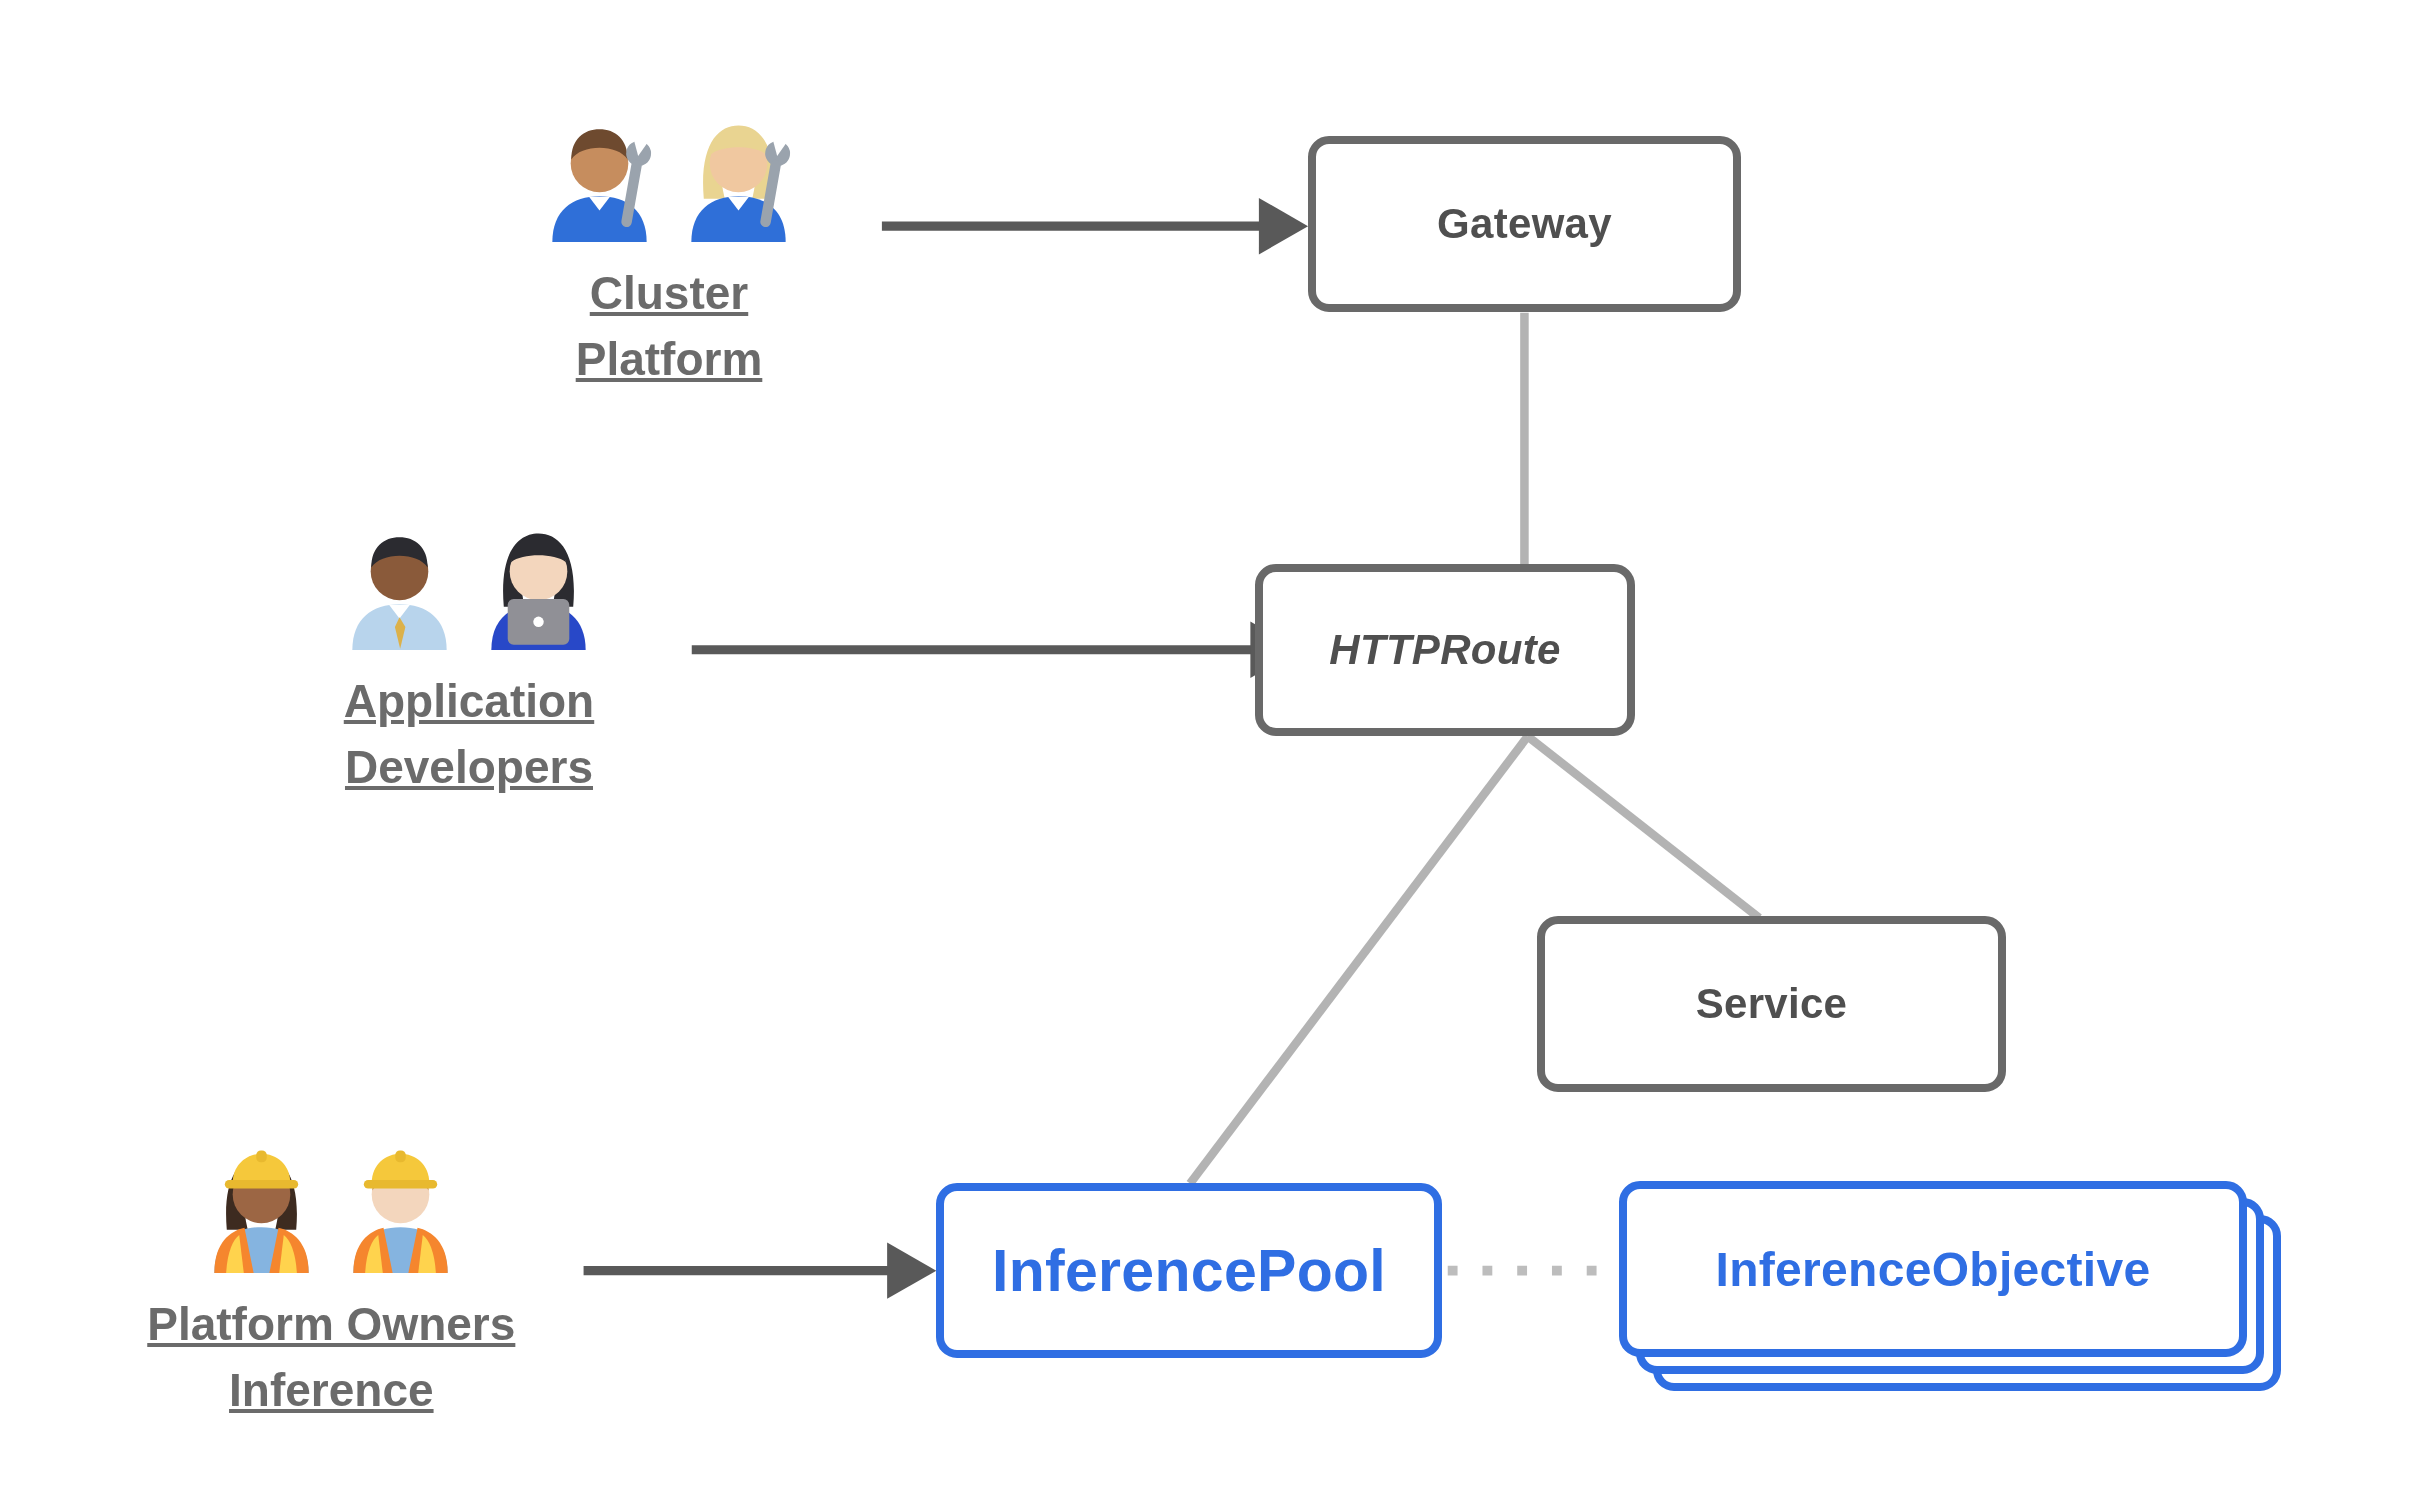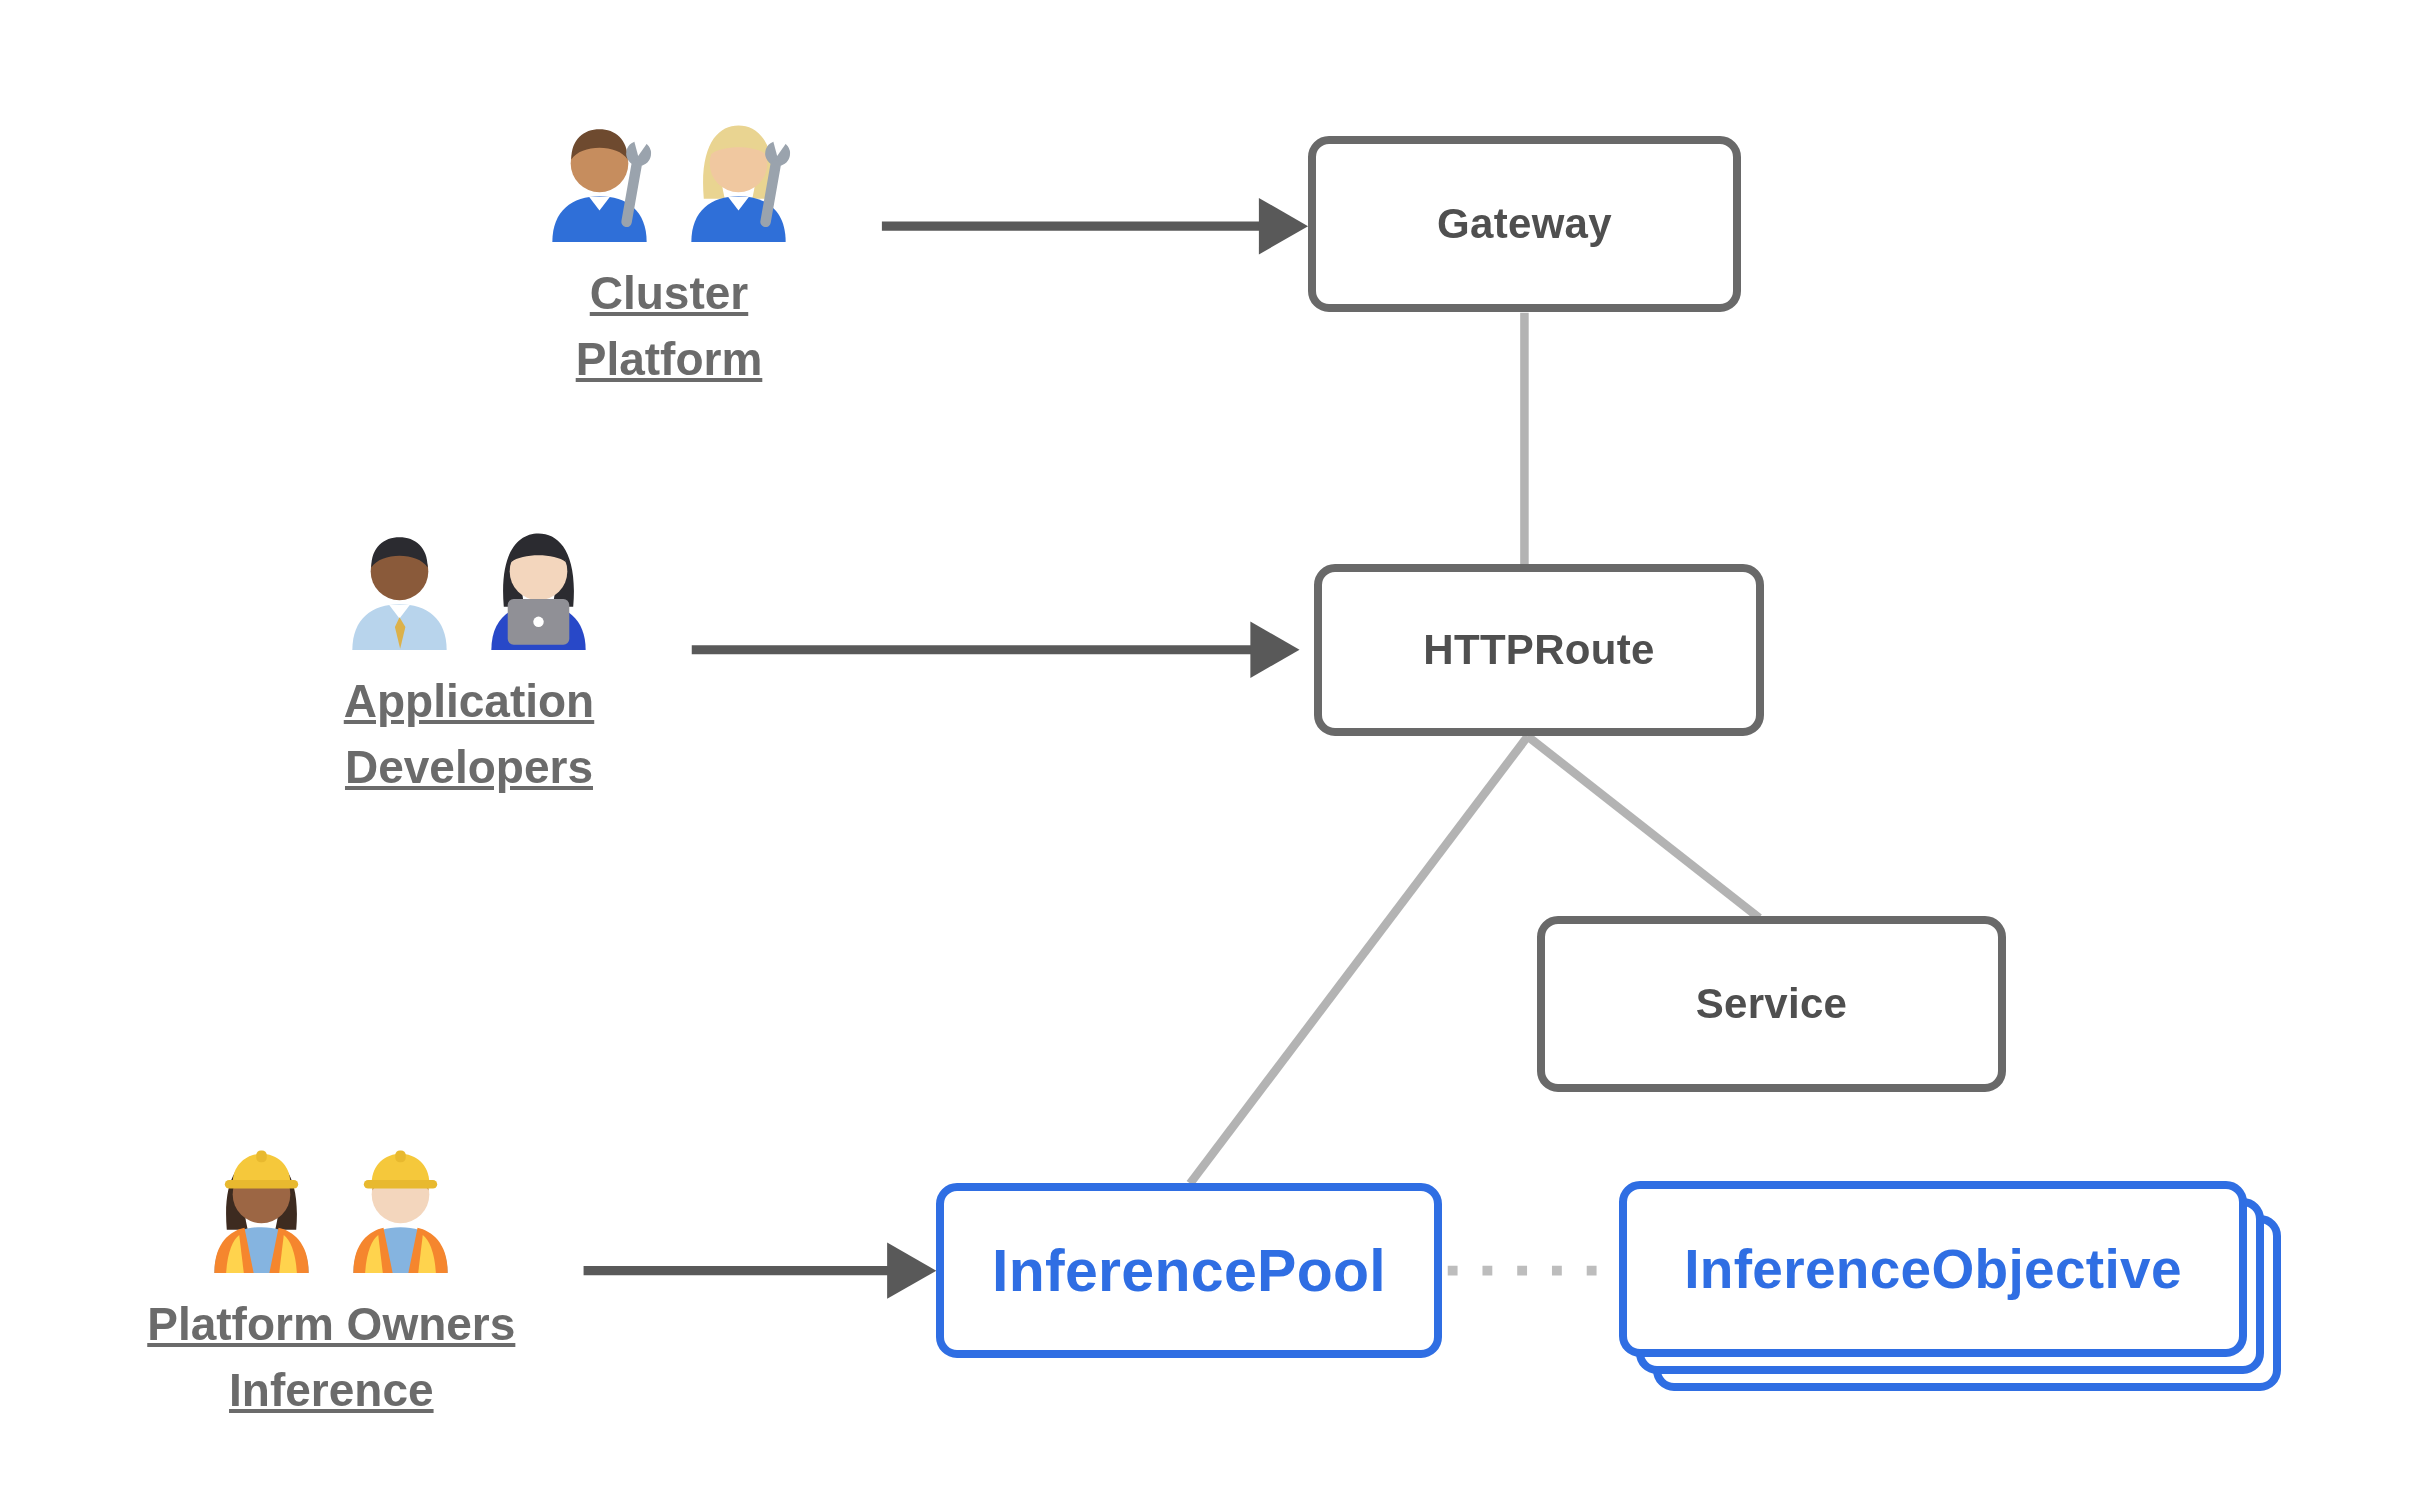--- a/index.html
+++ b/index.html
@@ -41,24 +41,24 @@
   }
   .node.blue {
     border: 8.5px solid var(--blue, #2f6ee3);
     color: var(--blue, #2f6ee3);
     font-size: 59px;
   }
   .node.stack-back { z-index: 2; }
   .node.stack-backer { z-index: 1; }
 
   #node-gateway            { left: 1308px; top:  136px; width: 433px; height: 176px; }
-  #node-httproute          { left: 1314px; top:  564px; width: 450px; height: 172px; }
+  #node-httproute          { left: 1255px; top:  564px; width: 380px; height: 172px; font-style: italic; }
   #node-service            { left: 1525px; top: 916px; width: 469px; height: 176px; margin-left: 12px; }
   #node-inferencepool      { left: 936px; top: 1183px; width: 506px; height: 175px; text-align: center; }
-  #node-inferenceobjective { left: 1619px; top: 1181px; width: 628px; height: 176px; font-size: 55px; }
+  #node-inferenceobjective { left: 1619px; top: 1181px; width: 628px; height: 176px; font-size: 48px; }
   #objective-back-1        { left: 1636px; top: 1198px; width: 628px; height: 176px; }
   #objective-back-2        { left: 1653px; top: 1215px; width: 628px; height: 176px; }
 
   .persona {
     position: absolute;
     width: 656px;
     display: flex;
     flex-direction: column;
     align-items: center;
     z-index: 3;

